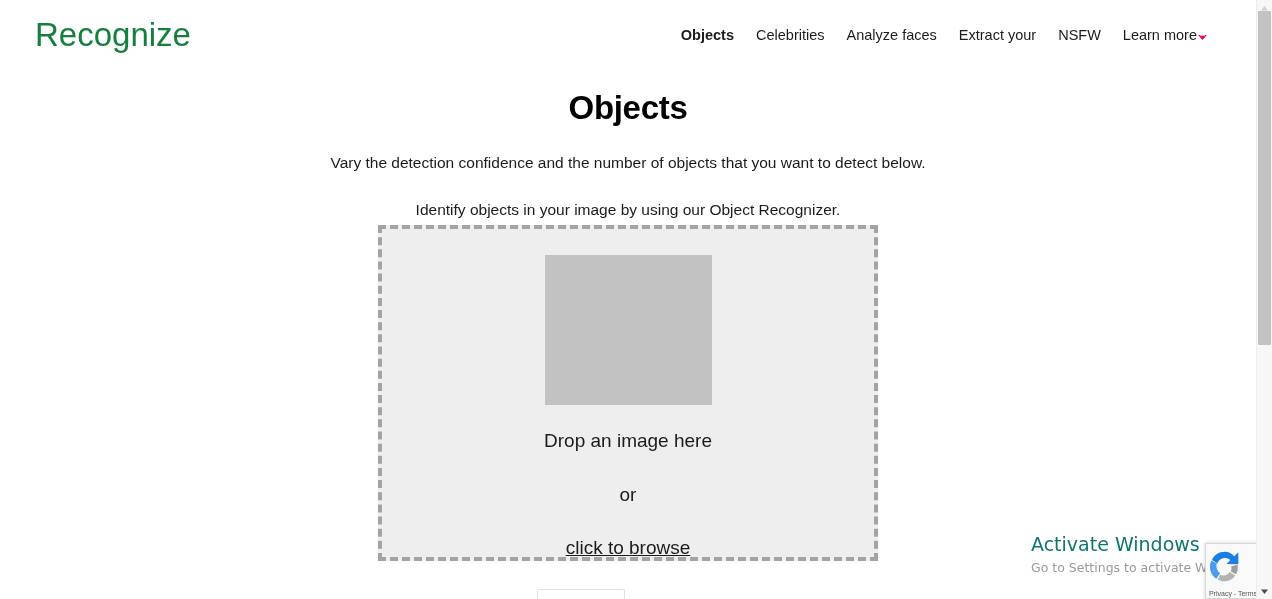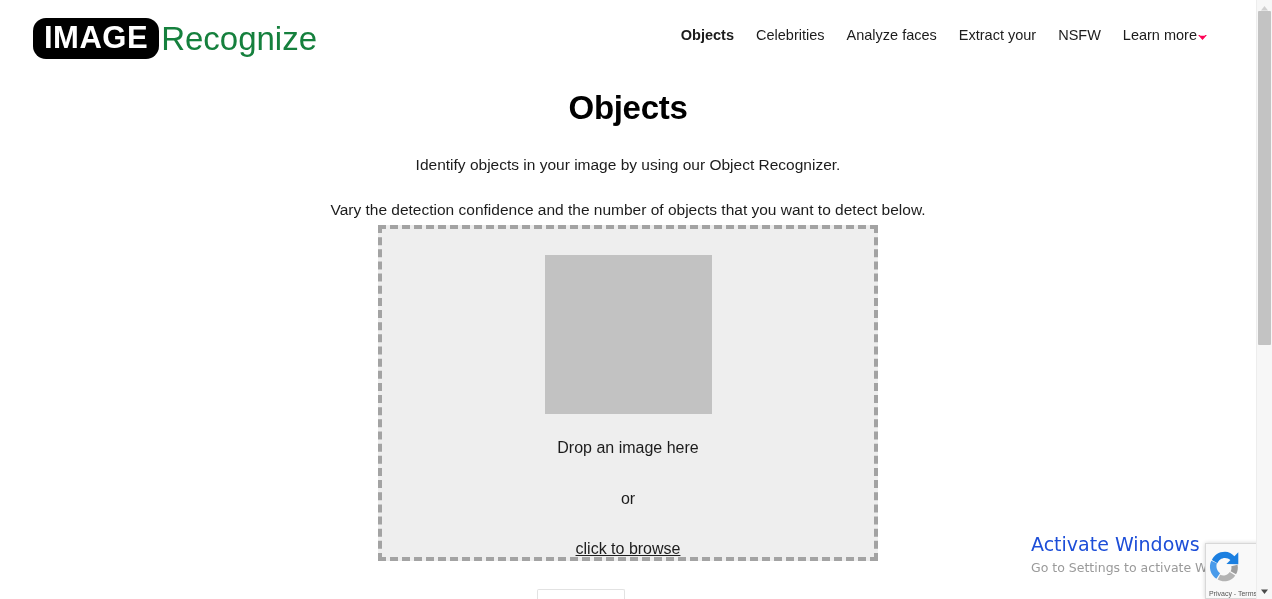--- a/index.html
+++ b/index.html
@@ -125,21 +125,21 @@
     align-items: center;
     cursor: pointer;
   }
   #dropzone-preview {
     width: 167px;
     height: 163px;
     background: #c2c2c2;
     margin-top: 26px;
   }
   .drop-text {
-    font-size: 16px;
+    font-size: 19px;
     color: #1c1c1c;
     line-height: 1;
   }
   #drop-line-1 { margin-top: 26px; }
   #drop-line-or { margin-top: 35px; }
   #drop-line-2 { margin-top: 34px; text-decoration: underline; }
 
   
   #below-fold-field {
     position: absolute;
@@ -158,21 +158,21 @@
   #activate-watermark {
     position: absolute;
     left: 1031px;
     top: 533px;
     text-align: left;
     pointer-events: none;
     user-select: none;
   }
   #activate-title {
     font-size: 19px;
-    color: #1d4ed8;
+    color: #0f766e;
     line-height: 1.25;
     font-family: "DejaVu Sans", sans-serif;
     font-weight: 400;
   }
   #activate-sub {
     font-size: 12.5px;
     color: #9a9a9a;
     line-height: 1.4;
     padding-top: 2px;
     font-family: "DejaVu Sans", sans-serif;
@@ -246,21 +246,20 @@
   }
 </style>
 </head>
 <body>
 
 <div id="viewport">
 
   <header id="site-header">
 
     <a href="#" id="brand">
-      <span class="brand-badge">IMAGE</span>
       <span class="brand-word">Recognize</span>
     </a>
 
     <nav id="main-nav">
       <a href="#" class="active">Objects</a>
       <a href="#">Celebrities</a>
       <a href="#">Analyze faces</a>
       <a href="#">Extract your</a>
       <a href="#">NSFW</a>
       <a href="#" class="nav-learn">
@@ -271,22 +270,22 @@
             <path d="M2.6 4.0 L6 7.6 L9.4 4.0 Z" fill="#ff0055"></path>
           </svg>
         </span>
       </a>
     </nav>
 
   </header>
 
   <main id="main-content">
     <h1 id="page-title">Objects</h1>
+    <p class="lead" id="lead-2">Vary the detection confidence and the number of objects that you want to detect below.</p>
     <p class="lead" id="lead-1">Identify objects in your image by using our Object Recognizer.</p>
-    <p class="lead" id="lead-2">Vary the detection confidence and the number of objects that you want to detect below.</p>
 
     <div id="dropzone">
       <div id="dropzone-preview"></div>
       <div class="drop-text" id="drop-line-1">Drop an image here</div>
       <div class="drop-text" id="drop-line-or">or</div>
       <div class="drop-text" id="drop-line-2">click to browse</div>
     </div>
 
     <div id="below-fold-field"></div>
   </main>

